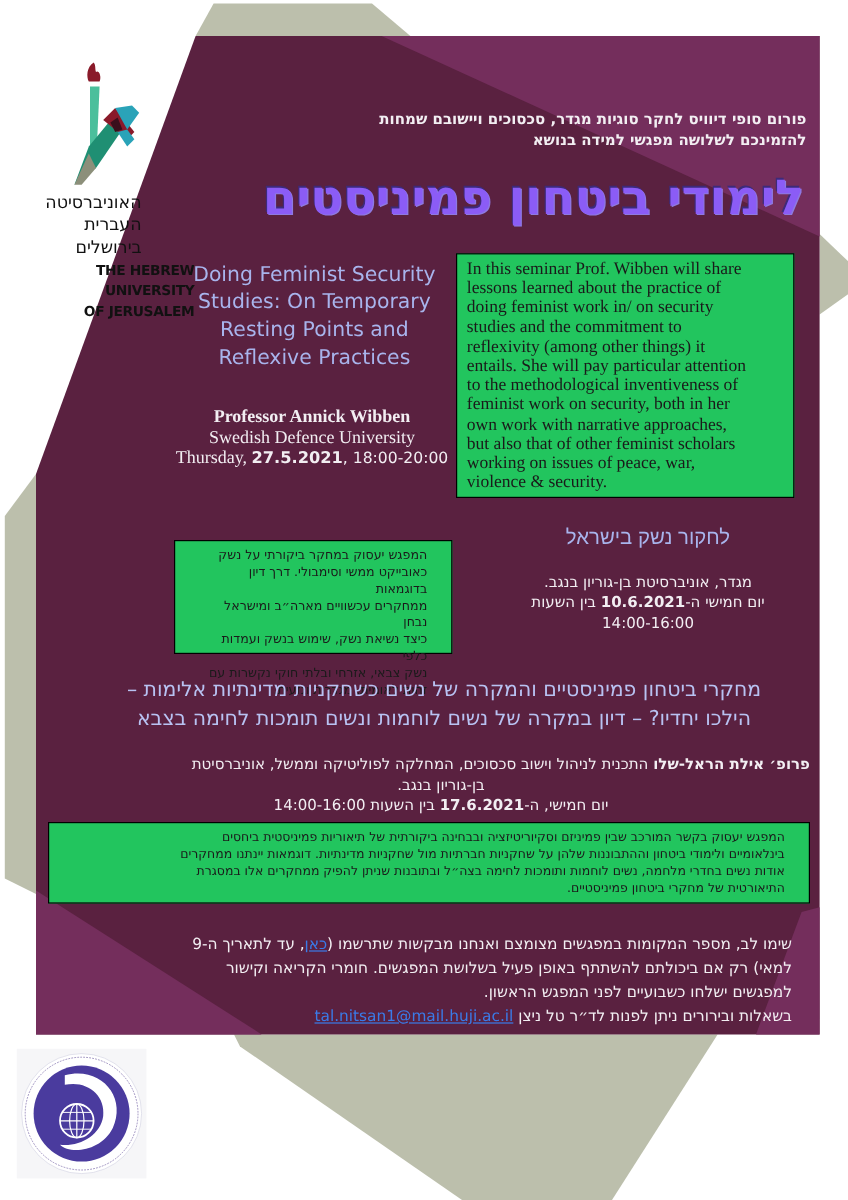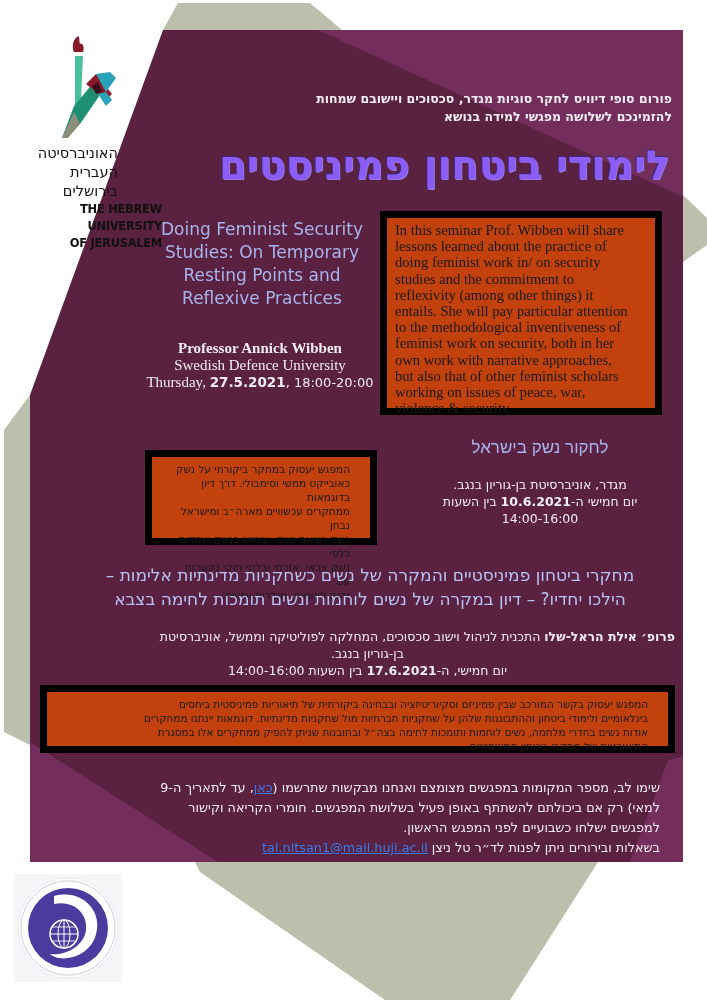--- a/index.html
+++ b/index.html
@@ -7,21 +7,21 @@
   .bg { position:absolute; left:0; top:0; width:707px; height:1000px; }
   .abs { position:absolute; }
   .rtl { direction:rtl; text-align:right; }
   .logo-text { position:absolute; left:0; width:118px; text-align:right; color:#111; font-family:"DejaVu Sans", sans-serif; }
   .logo-he { font-size:14.5px; line-height:19px; }
   .logo-en { font-size:11.5px; line-height:17px; font-weight:bold; letter-spacing:-0.3px;margin-left:44px; }
   .intro { color:#f2eef2; font-weight:bold; font-size:12.5px; line-height:18px;text-align:right; }
   .main-title { color:#8b5cf6; font-size:40px; font-weight:bold; line-height:46px; letter-spacing:0px; text-shadow: 1px 1px 0 #8e7ae0, -1px -1px 0 #3d2a7a; font-family:"DejaVu Sans", sans-serif; }
   .en-title { color:#a8b4ec; font-size:17px; line-height:23px; text-align:center; font-family:"DejaVu Sans", sans-serif; }
   .speaker { color:#f2eef2; font-family:"Liberation Serif", serif; font-size:15px; line-height:17px; text-align:center; }
-  .box { background:#c2410c; border:7px solid #000000; color:#1a1a1a; }
+  .box { background:#22c55e; border:1px solid #000000; color:#1a1a1a; }
   .box-en { font-family:"Liberation Serif", serif; font-size:14.6px; line-height:16.2px; padding:4px 6px 4px 8px; box-sizing:border-box; }
   .box-he { font-family:"DejaVu Sans", sans-serif; font-size:10.5px; line-height:14px; padding:5px 20px; box-sizing:border-box; }
   .sub-title { color:#a8b4ec; font-size:17px; line-height:22px; font-family:Liberation Sans, sans-serif; }
   .he-white { color:#f2eef2; font-size:12.5px; line-height:17px; font-family:"DejaVu Sans", sans-serif; }
   .he-big-title { color:#b8c2f2; font-size:17px; line-height:24px; text-align:center; font-family:"DejaVu Sans", sans-serif; }
   a.link { color:#3a7be8; text-decoration:underline; }
   .footer { color:#f2eef2; font-size:12.8px; line-height:20px; font-family:"DejaVu Sans", sans-serif; }
 </style>
 </head>
 <body>
@@ -33,21 +33,21 @@
   <polygon points="4,430 30,395 30,745 4,732" fill="#bcbfac"></polygon>
   <polygon points="195,862 598,862 510,1000 385,1000 200,872" fill="#bcbfac"></polygon>
 
   <polygon points="163,30 683,30 683,862 30,862 30,395" fill="#5a2140"></polygon>
 
   <polygon points="318,30 683,30 683,197" fill="#742e5c"></polygon>
   <polygon points="30,742 30,862 218,862" fill="#742e5c"></polygon>
   <polygon points="683,756 683,862 630,862 668,760" fill="#742e5c"></polygon>
 </svg>
 
-<div class="abs" style="left:0; top:30px; width:130px; height:215px;">
+<div class="abs" style="left:0; top:46px; width:130px; height:215px;">
   <svg class="abs" style="left:58px; top:4px;" width="64" height="108" viewBox="0 0 64 108">
 
     <path d="M20 2 C14 6 14 14 16 18 L25 18 C27 13 24 8 22 10 C21 7 22 4 20 2 Z" fill="#8a1a2a"></path>
 
     <polygon points="17,22 25,22 23,66 17,72" fill="#4bbf9c"></polygon>
 
     <polygon points="4,104 16,72 36,48 44,58 22,90" fill="#1f8f73"></polygon>
     <polygon points="4,104 16,78 22,90 10,104" fill="#8c8f7a"></polygon>
     <polygon points="28,50 38,40 54,60 48,66" fill="#8a1a2a"></polygon>
     <polygon points="38,40 52,38 58,44 48,58" fill="#2aa3b8"></polygon>

